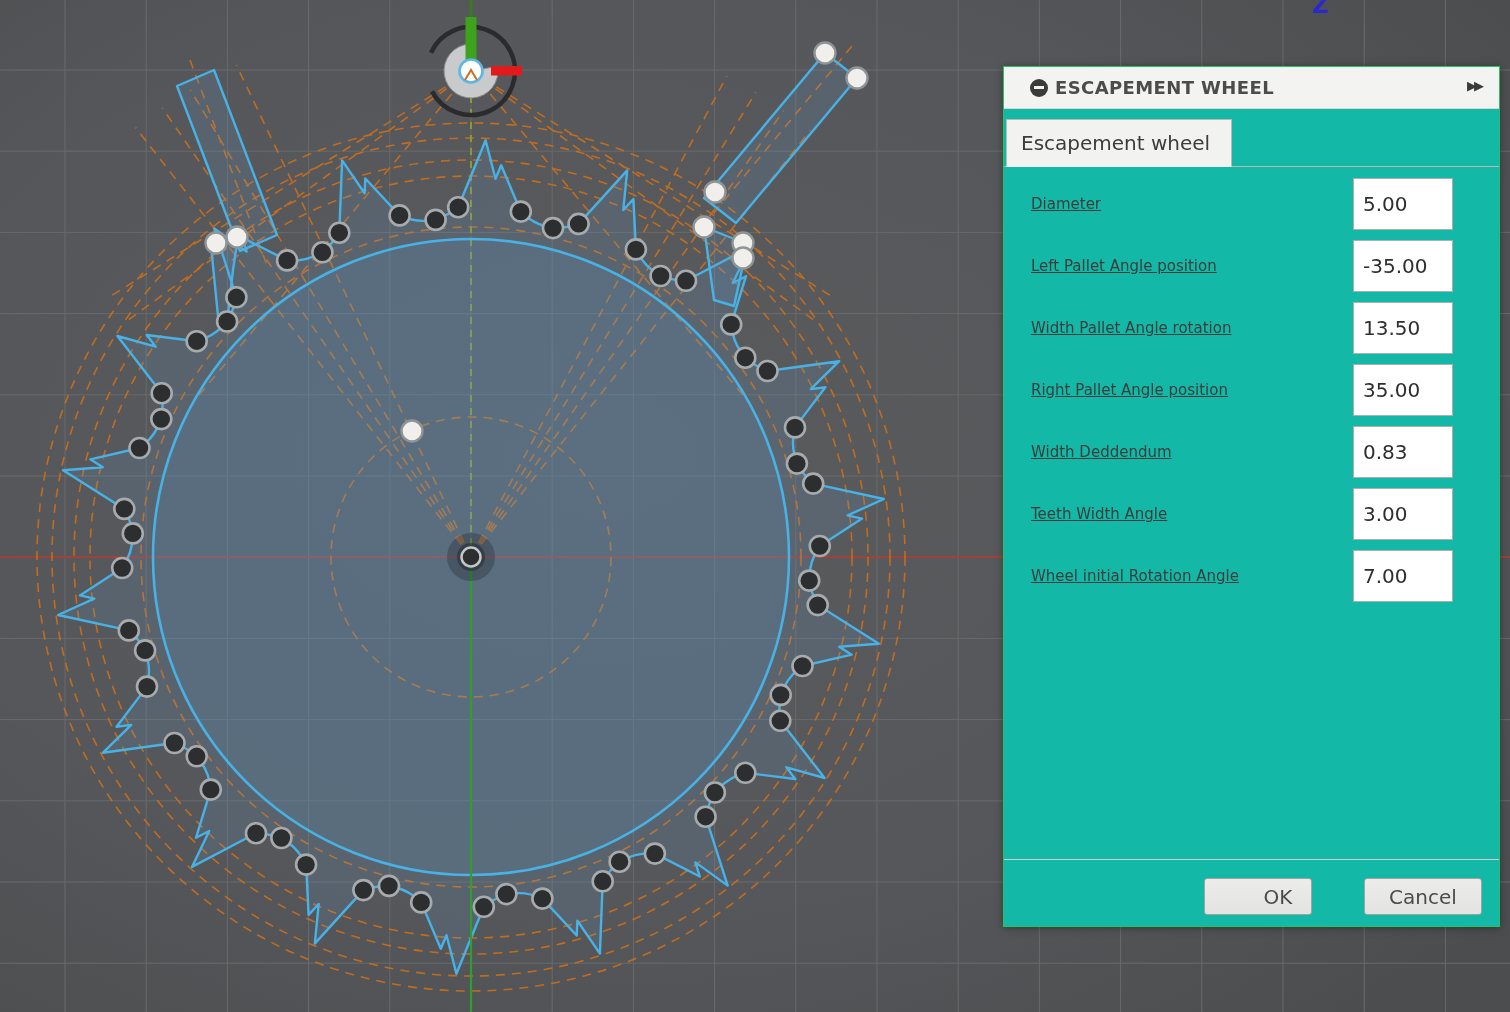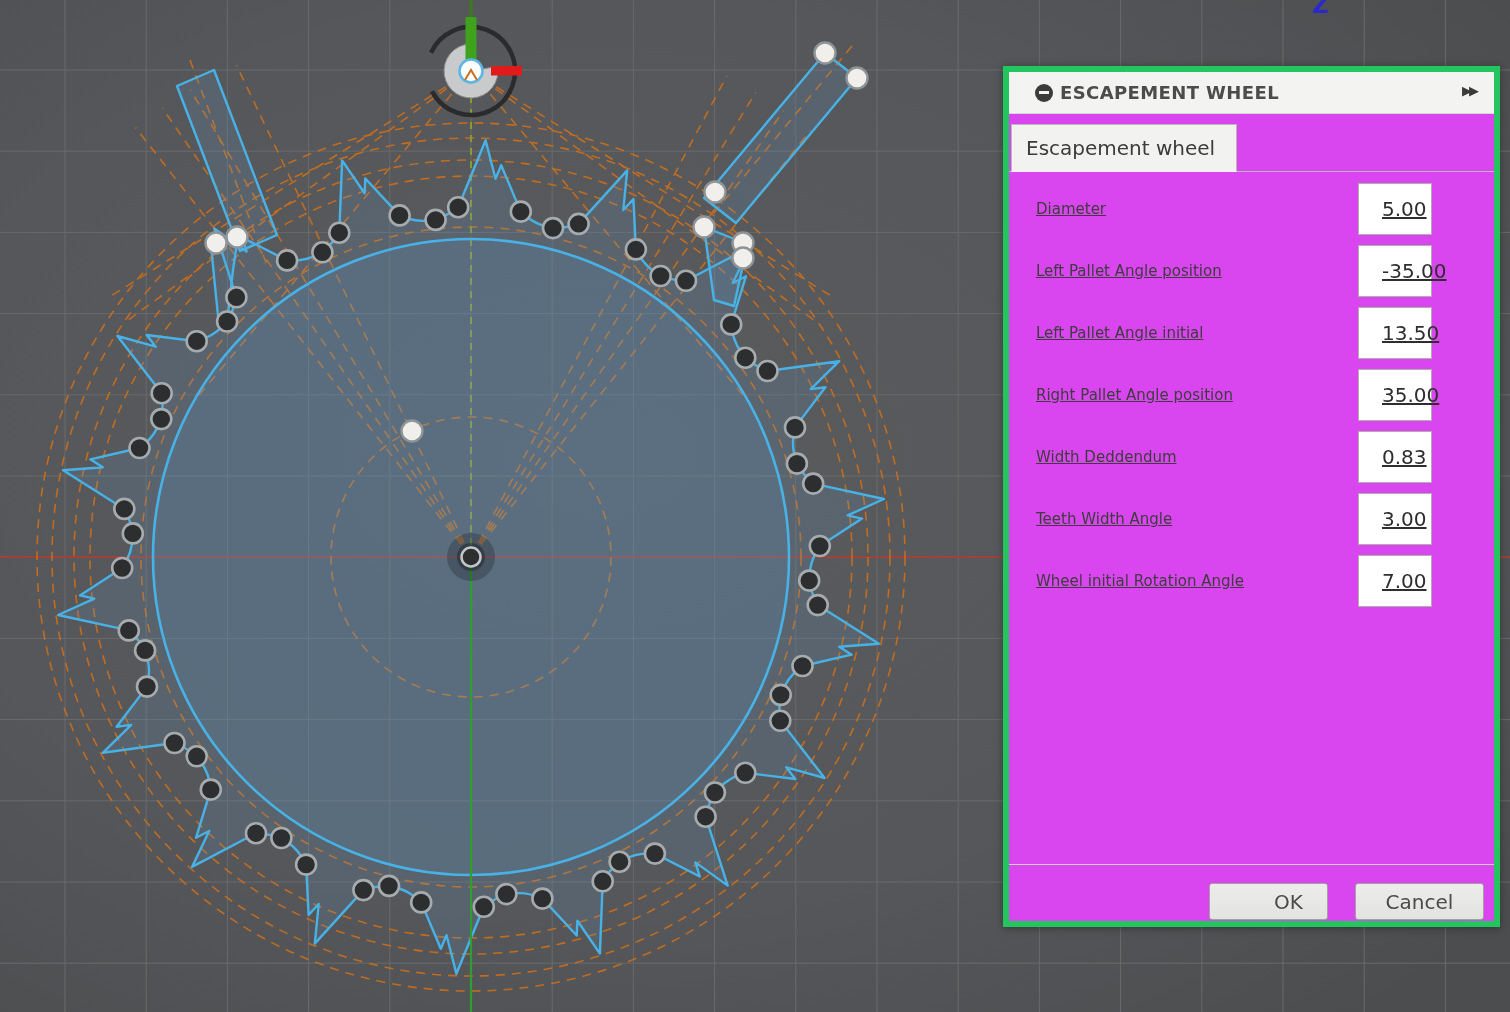--- a/index.html
+++ b/index.html
@@ -4,45 +4,45 @@
 <style>
   html,body{margin:0;padding:0;background:#333;}
   *{box-sizing:border-box;}
   .stage{position:relative;width:1510px;height:1012px;overflow:hidden;
          font-family:"DejaVu Sans","Liberation Sans",sans-serif;background:#57585a;}
   #scene{position:absolute;left:0;top:0;}
   .z-label{position:absolute;left:1312px;top:-8px;color:#2a2acc;font-size:23px;font-weight:bold;}
 
   
   .panel{position:absolute;left:1003px;top:66px;width:497px;height:861px;
-         background:#d946ef;border:6px solid #22c55e;box-shadow:0 1px 8px rgba(0,0,0,.35);}
+         background:#14b8a6;border:1px solid #22c55e;box-shadow:0 1px 8px rgba(0,0,0,.35);}
   .panel-header{position:absolute;left:0;top:0;width:100%;height:42px;background:#f3f3f1;
                 border-bottom:1px solid #d7d7d5;display:flex;align-items:center;}
   .minus-icon{width:18px;height:18px;border-radius:50%;background:#3b3b3b;margin-left:26px;
               position:relative;flex:0 0 auto;}
   .minus-icon::after{content:"";position:absolute;left:4px;top:7.5px;width:10px;height:3px;background:#f3f3f1;}
   .panel-title{margin-left:7px;font-size:18px;font-weight:600;letter-spacing:.4px;color:#4c4c4c;}
   .dbl-arrow{position:absolute;right:18px;top:11px;font-size:13px;color:#3a3a3a;letter-spacing:-3px;cursor:pointer;}
   .tab-row{position:absolute;left:0;top:47px;width:100%;height:53px;border-bottom:1px solid #b9b9b7;}
   .tab{position:absolute;left:2px;bottom:-1px;width:226px;height:48px;background:#f2f2f0;
        border:1px solid #b9b9b7;border-bottom:1px solid #f2f2f0;display:flex;align-items:center;
        padding-left:14px;font-size:20px;color:#3c3c3c;}
   .rows{position:absolute;left:0;top:106px;width:100%;}
   .row{position:relative;height:62px;}
   .row .lbl{position:absolute;left:27px;top:50%;transform:translateY(-50%);
             font-size:15px;color:#3d3d3d;white-space:nowrap;text-decoration:underline;}
-  .row .val{position:absolute;left:349px;top:5px;width:74px;height:52px;background:#ffffff;
+  .row .val{position:absolute;left:349px;top:5px;width:100px;height:52px;background:#ffffff;
             border:1px solid #aeaeac;font-size:20px;color:#2e2e2e;display:flex;align-items:center;
-            padding-left:23px;white-space:nowrap;overflow:visible;cursor:text;text-decoration:underline;}
+            padding-left:9px;white-space:nowrap;overflow:visible;cursor:text;}
   .footer{position:absolute;left:0;top:792px;width:100%;height:69px;border-top:1px solid #cfcfcd;}
   .btn{position:absolute;top:18px;height:37px;background:linear-gradient(#ececea,#e3e3e1);
        border:1px solid #a2a2a0;border-radius:3px;font-size:20px;color:#4b4b4b;
        display:flex;align-items:center;justify-content:center;cursor:pointer;}
-  .btn-ok{left:200px;width:119px;padding-left:40px;}
-  .btn-cancel{left:346px;width:129px;}
+  .btn-ok{left:200px;width:108px;padding-left:40px;}
+  .btn-cancel{left:360px;width:118px;}
 </style>
 </head>
 <body>
 
 <div class="stage">
   <svg id="scene" width="1510" height="1012" viewBox="0 0 1510 1012" xmlns="http://www.w3.org/2000/svg">
       <defs>
         <radialGradient id="vg" cx="40%" cy="45%" r="75%">
           <stop offset="0%" stop-color="#5a5b5d"></stop>
           <stop offset="60%" stop-color="#56575a"></stop>
@@ -212,21 +212,21 @@
     <div class="rows">
       <div class="row">
           <span class="lbl">Diameter</span>
           <div class="val">5.00</div>
         </div>
       <div class="row">
           <span class="lbl">Left Pallet Angle position</span>
           <div class="val">-35.00</div>
         </div>
       <div class="row">
-          <span class="lbl">Left Pallet Angle initial</span>
+          <span class="lbl">Width Pallet Angle rotation</span>
           <div class="val">13.50</div>
         </div>
       <div class="row">
           <span class="lbl">Right Pallet Angle position</span>
           <div class="val">35.00</div>
         </div>
       <div class="row">
           <span class="lbl">Width Deddendum</span>
           <div class="val">0.83</div>
         </div>

